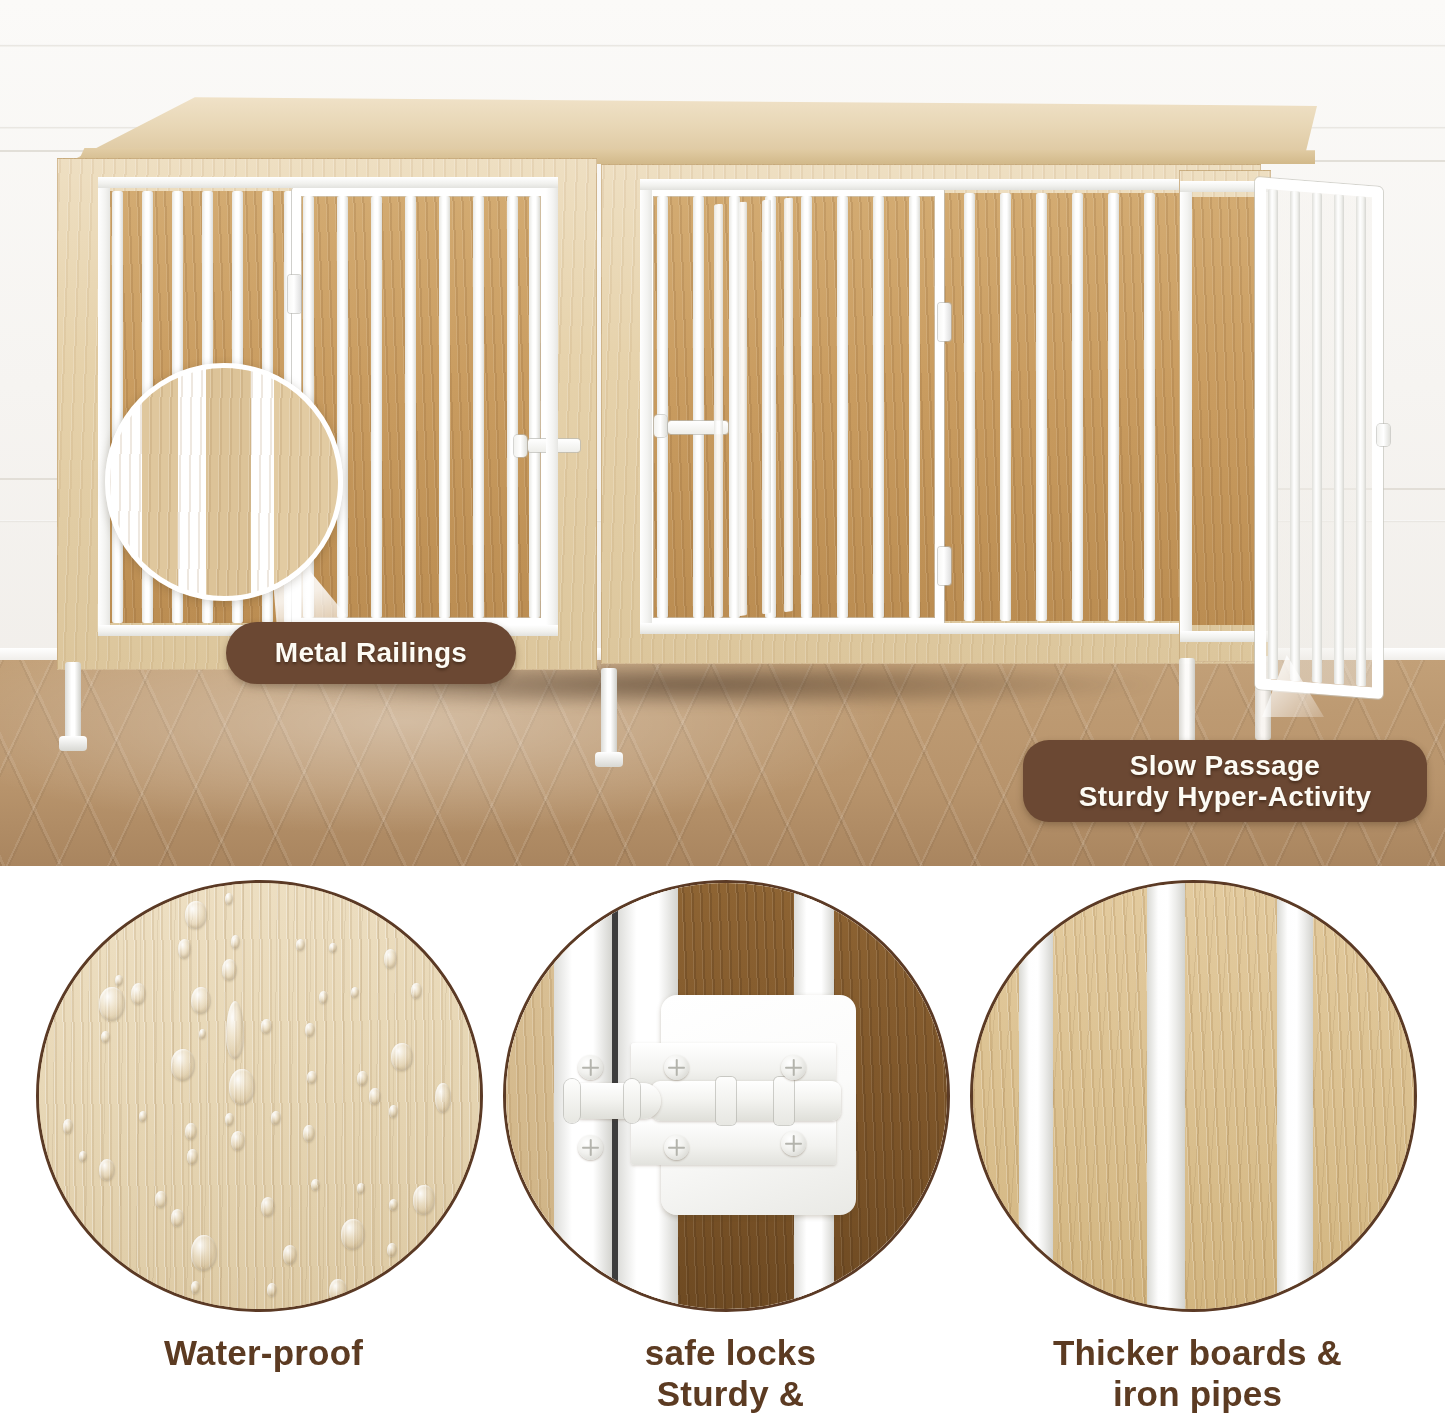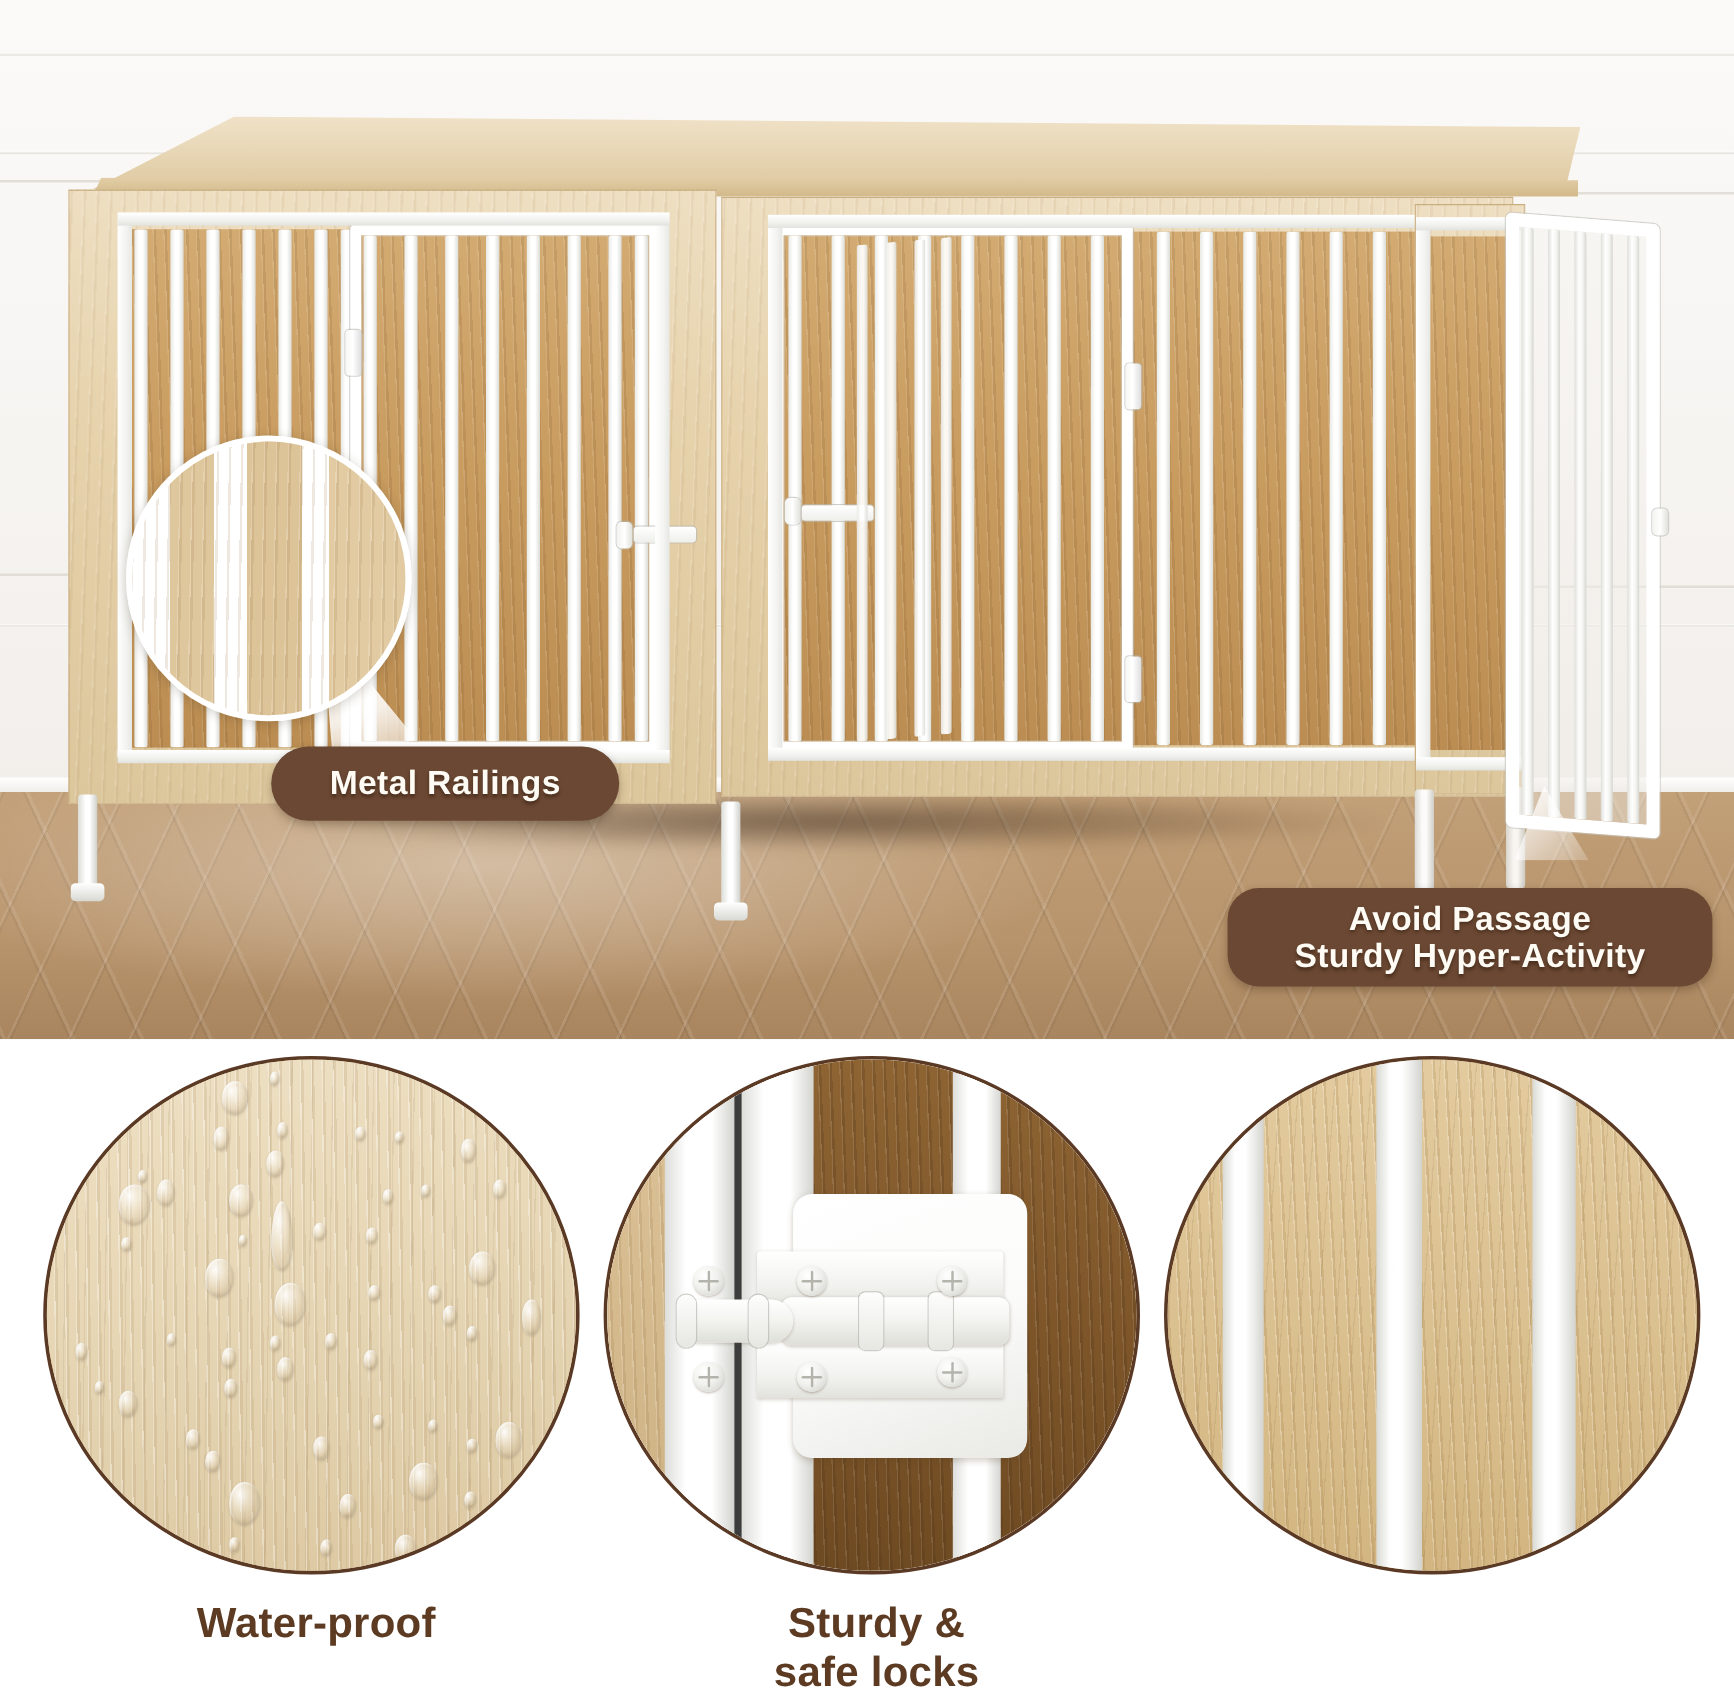--- a/index.html
+++ b/index.html
@@ -448,21 +448,21 @@
 
   <div class="mag-tail"></div>
   <div class="magnifier">
     <div class="grain"></div>
   </div>
 
   <div class="pill" id="pill-railings">Metal Railings</div>
 
   <div class="pill" id="pill-passage">
     <div>
-      <div>Avoid Passage</div>
+      <div>Slow Passage</div>
       <div>Sturdy Hyper-Activity</div>
     </div>
   </div>
 </div>
 
 <div id="features">
 
   <div class="feature f1">
     <div class="circle">
       <div class="c-wood"></div>
@@ -549,31 +549,35 @@
 
         <div class="screw" style="left:72px;  top:172px;"></div>
         <div class="screw" style="left:72px;  top:252px;"></div>
         <div class="screw" style="left:158px; top:172px;"></div>
         <div class="screw" style="left:158px; top:252px;"></div>
         <div class="screw" style="left:275px; top:172px;"></div>
         <div class="screw" style="left:275px; top:248px;"></div>
       </div>
     </div>
     <div class="caption">
+      <div>safe locks</div>
       <div>Sturdy &amp;</div>
-      <div>safe locks</div>
     </div>
   </div>
 
   <div class="feature f3">
     <div class="circle">
       <div class="c-pipes">
         <div class="pp-wood" style="left:0;    width:56px;"></div>
         <div class="pp-pipe" style="left:46px; width:36px;"></div>
         <div class="pp-wood" style="left:80px; width:98px;"></div>
         <div class="pp-pipe" style="left:174px;width:40px;"></div>
         <div class="pp-wood" style="left:212px;width:96px;"></div>
         <div class="pp-pipe" style="left:304px;width:38px;"></div>
         <div class="pp-wood" style="left:340px;width:107px;"></div>
       </div>
     </div>
+    <div class="caption">
+      <div>Thicker boards &amp;</div>
+      <div>iron pipes</div>
+    </div>
   </div>
 </div>
 
 </body></html>

